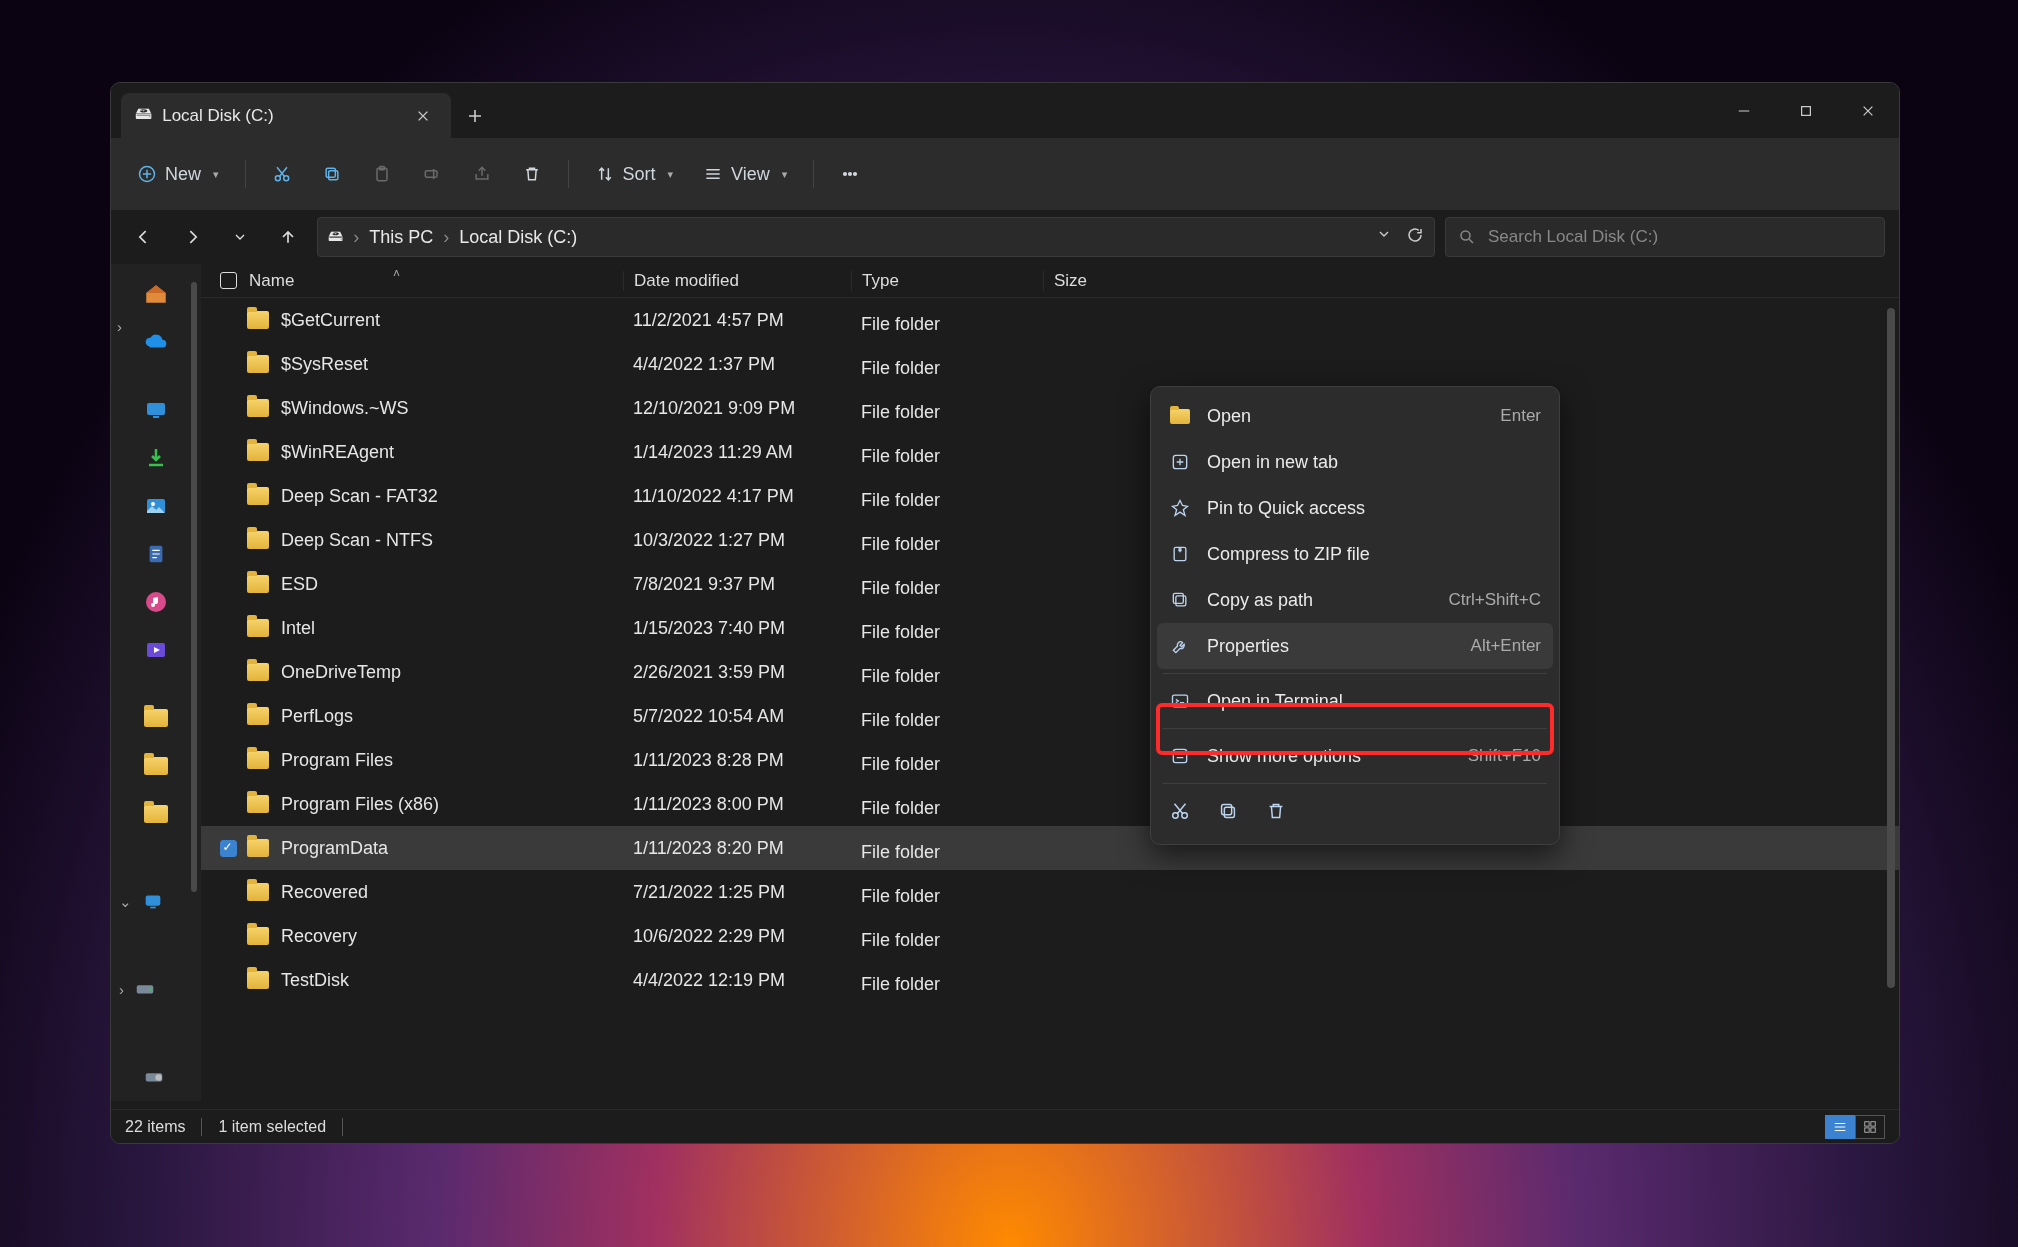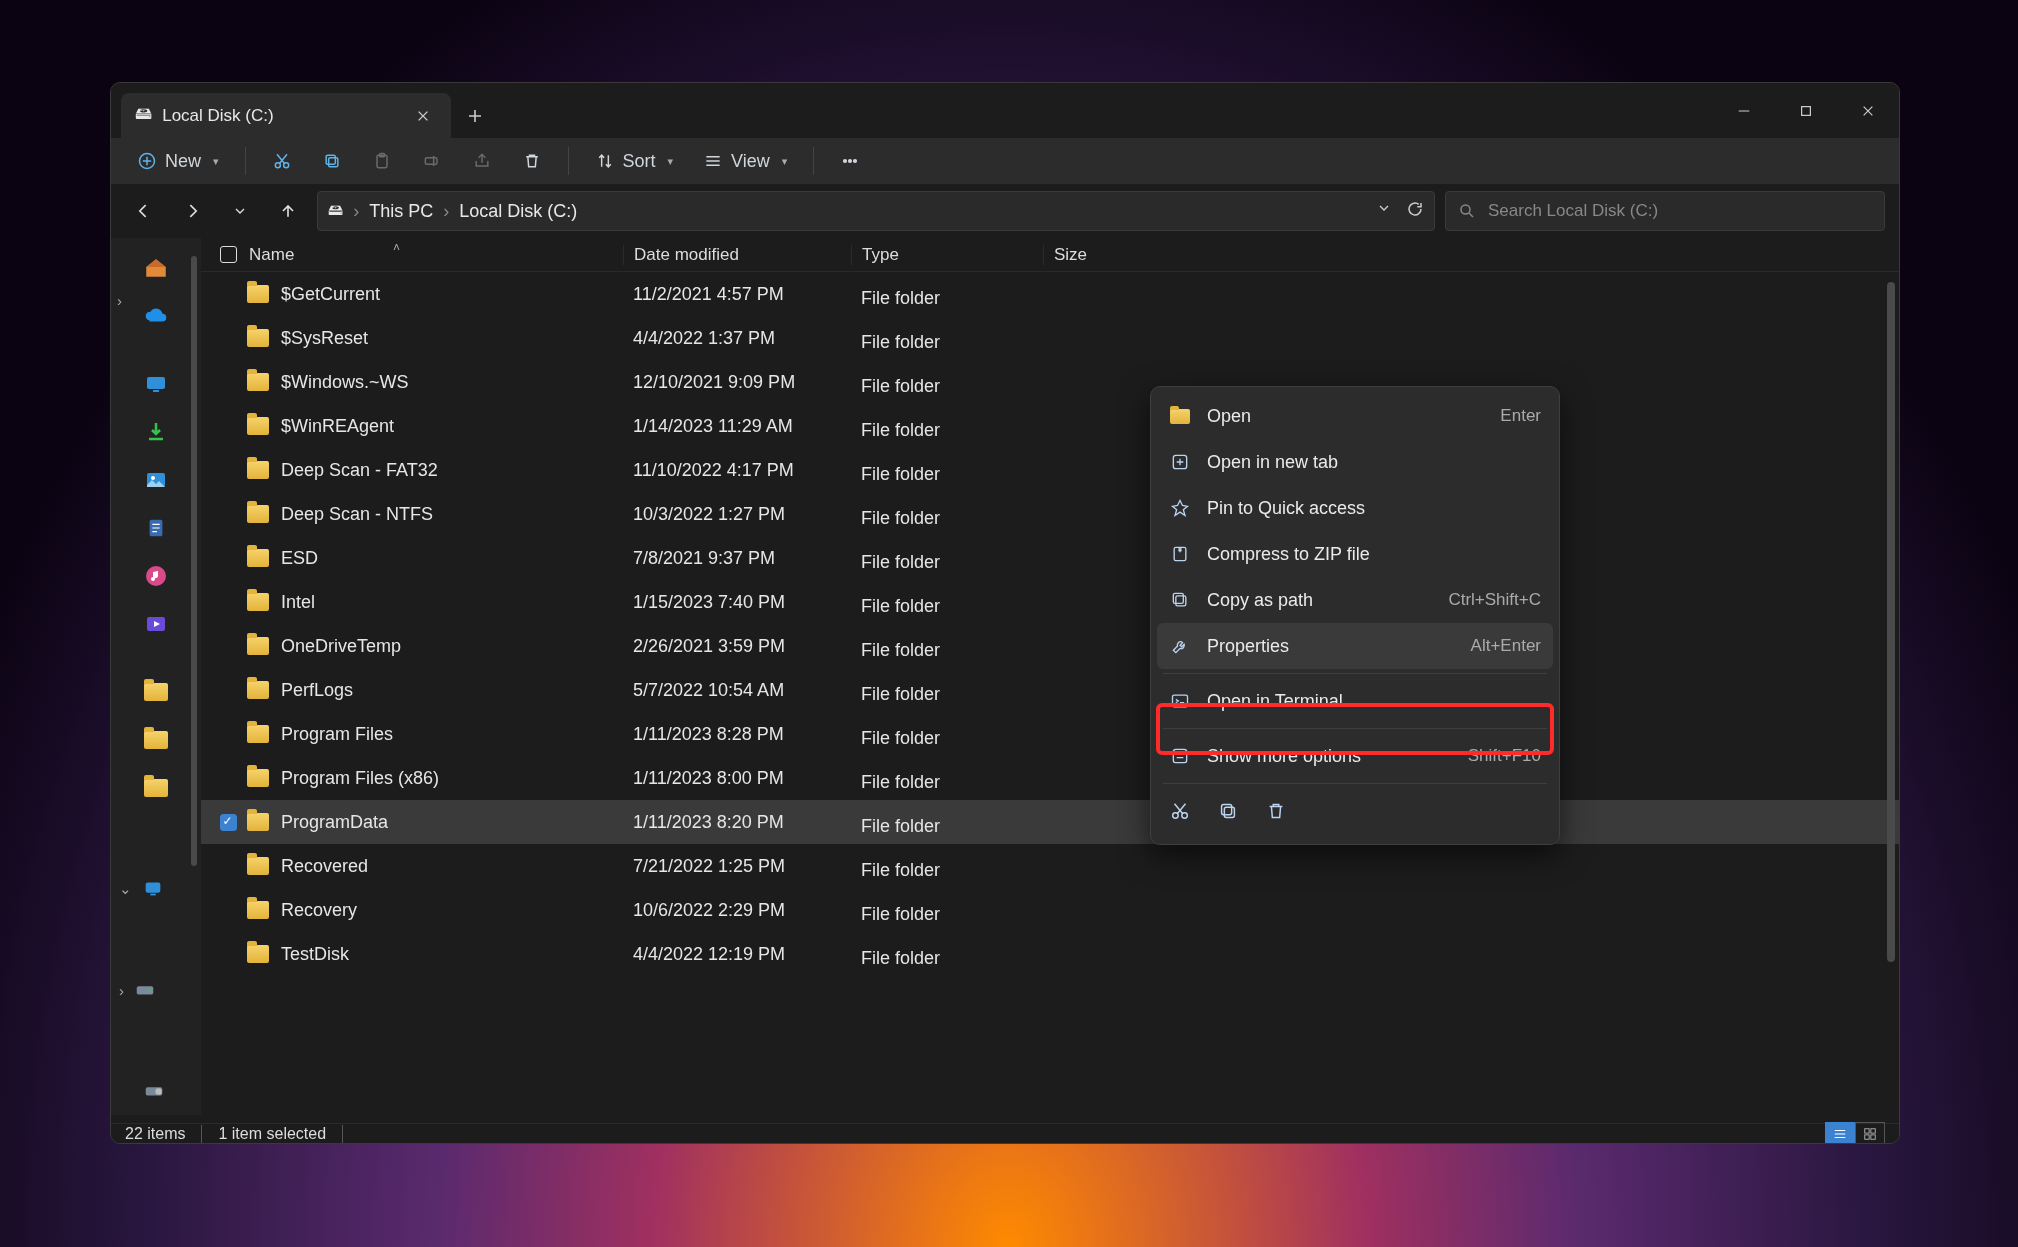--- a/index.html
+++ b/index.html
@@ -55,21 +55,21 @@
   .win-controls {
     margin-left:auto;
     display:flex;
     height:55px;
   }
   .win-controls div {
     width:62px; display:flex; align-items:center; justify-content:center; color:#ccc;
   }
   
   .toolbar {
-    height: 46px;
+    height: 72px;
     background:#2c2c2c;
     display:flex;
     align-items:center;
     padding: 0 14px;
     gap: 6px;
   }
   .tbtn {
     height:40px;
     display:flex; align-items:center; justify-content:center;
     padding: 0 12px;
@@ -220,21 +220,21 @@
   }
   .r-date { width:228px; padding-left:10px; }
   .r-type { width:192px; padding-left:10px;margin-top:8px; }
   .r-size { width:120px; padding-left:10px; }
   .main-scroll {
     position:absolute; right:4px; top:10px; width:8px; height:680px;
     background:#4a4a4a; border-radius:4px;
   }
   
   .status {
-    height:20px;
+    height:34px;
     background:#1c1c1c;
     border-top:1px solid #2a2a2a;
     display:flex;
     align-items:center;
     padding:0 14px;
     font-size:16px;
     color:#ddd;
     gap:6px;
     margin-top:8px;
   }

